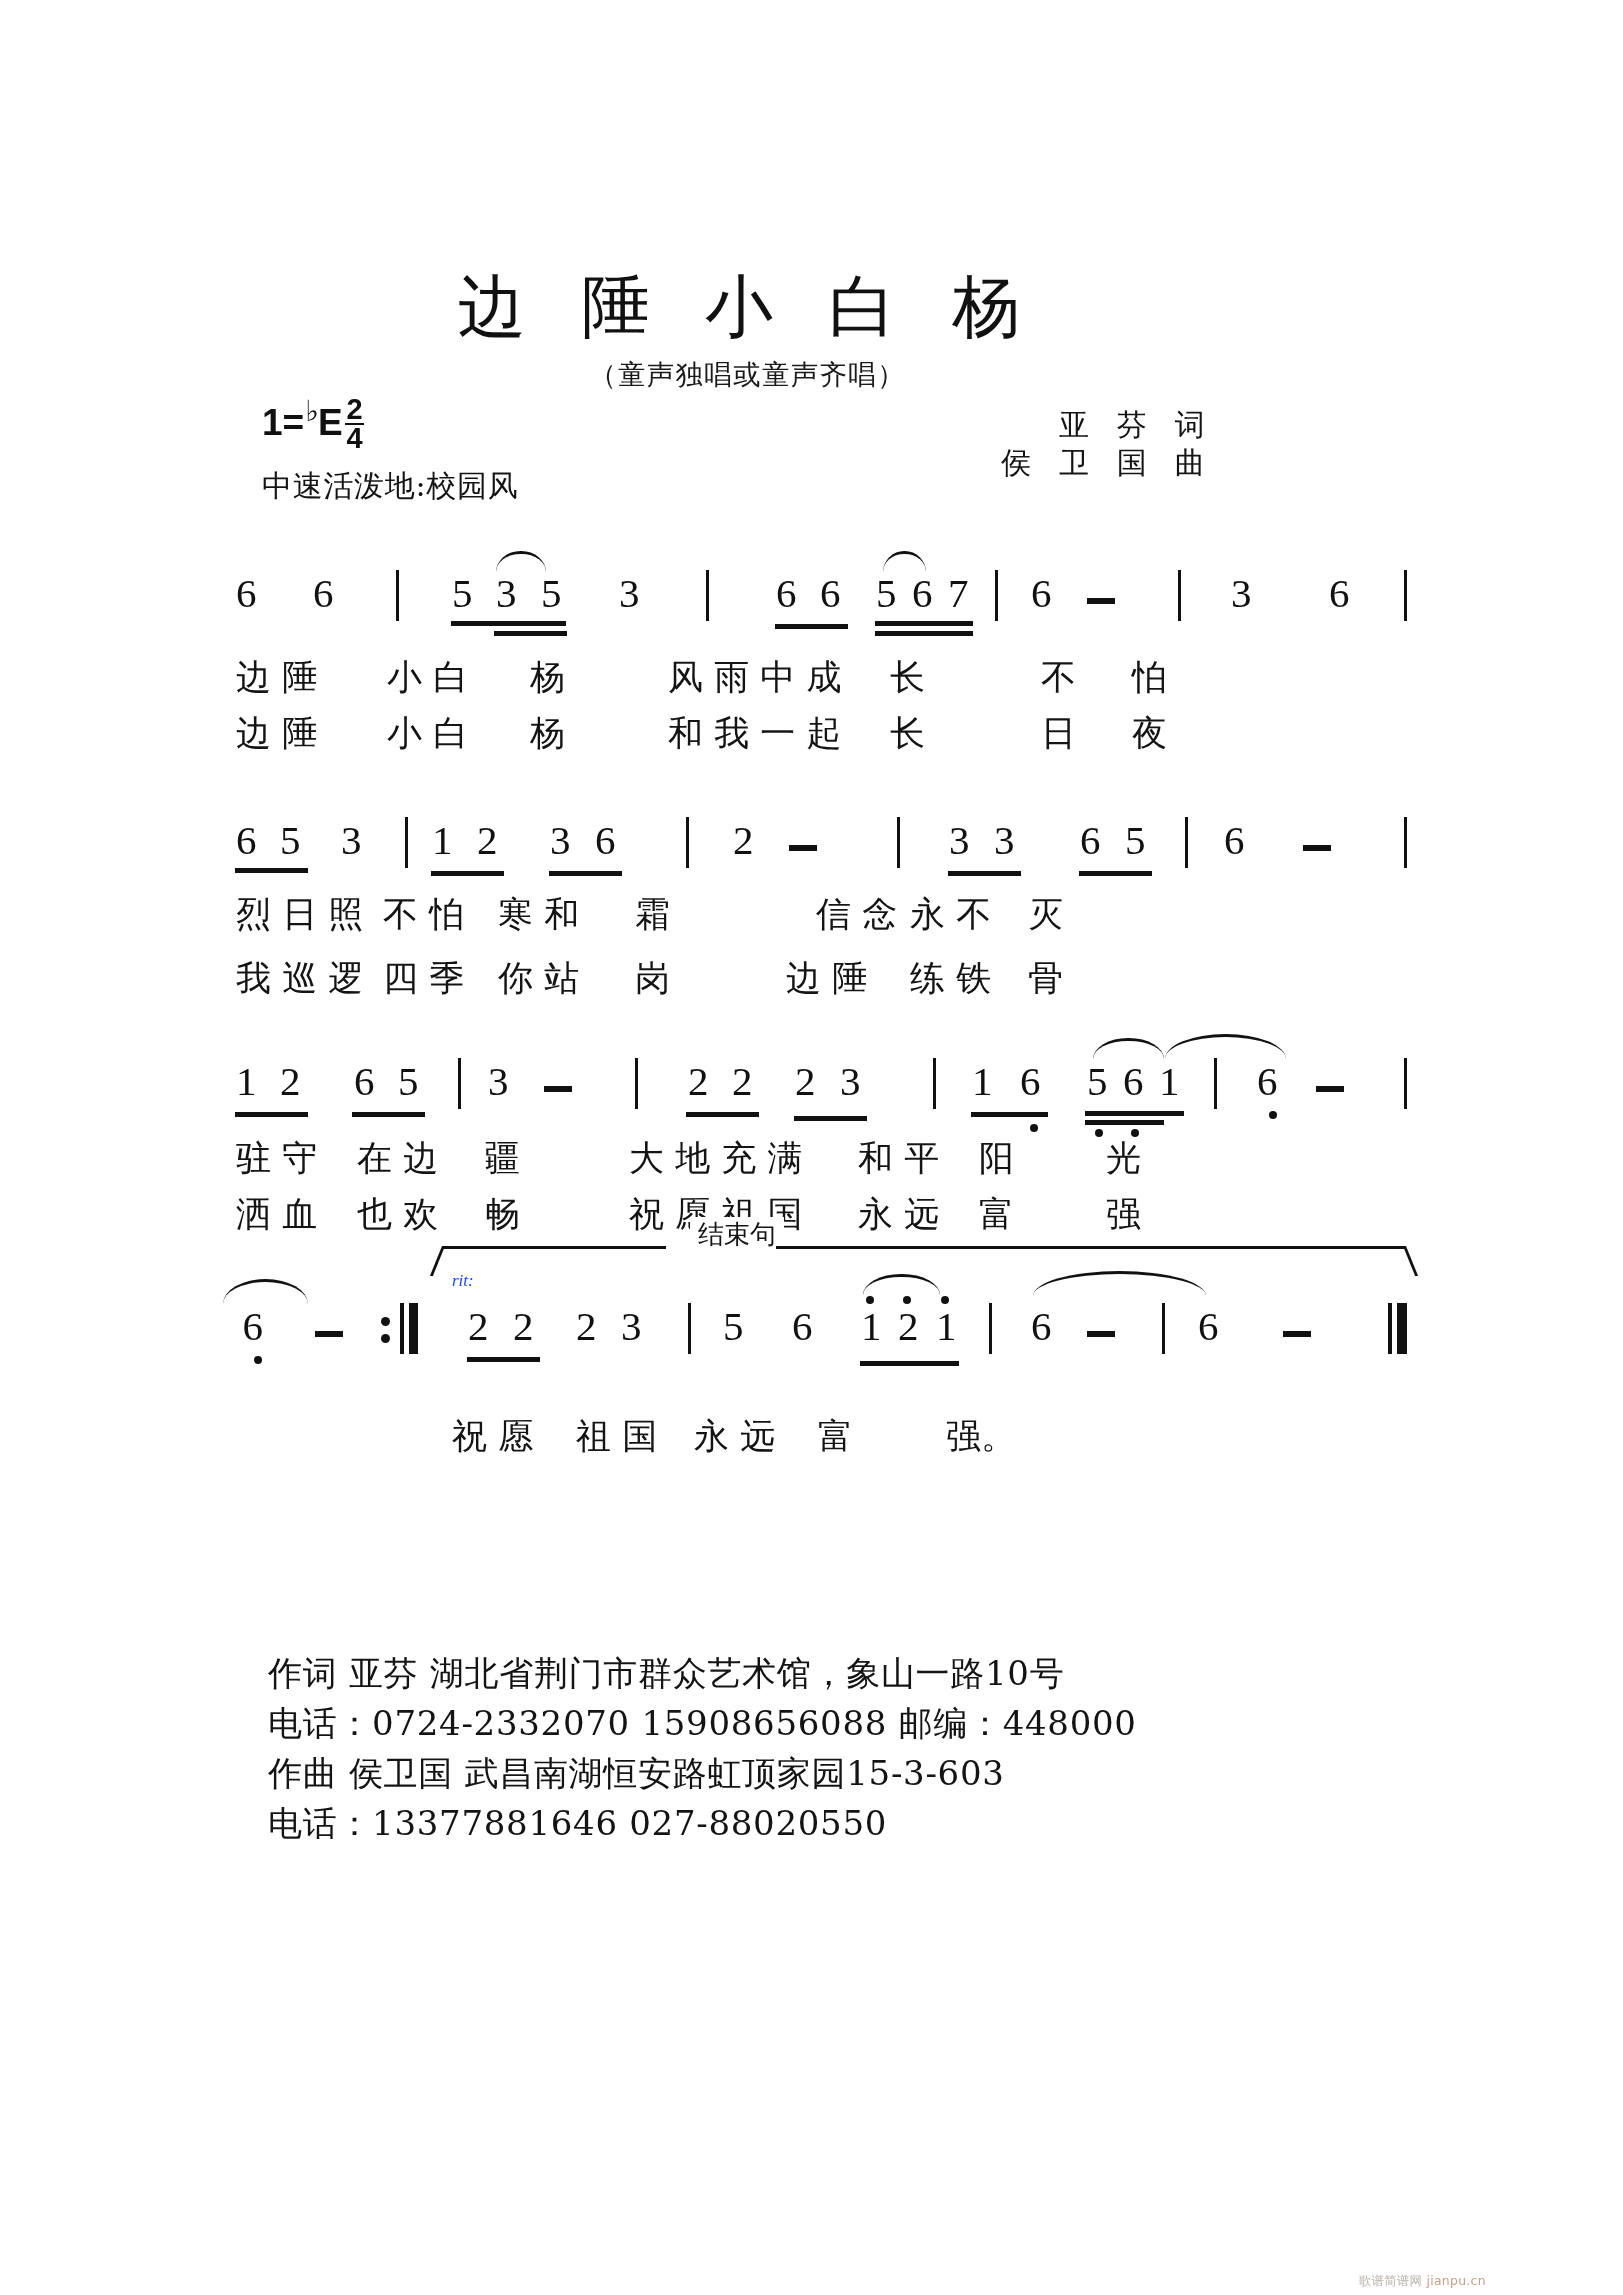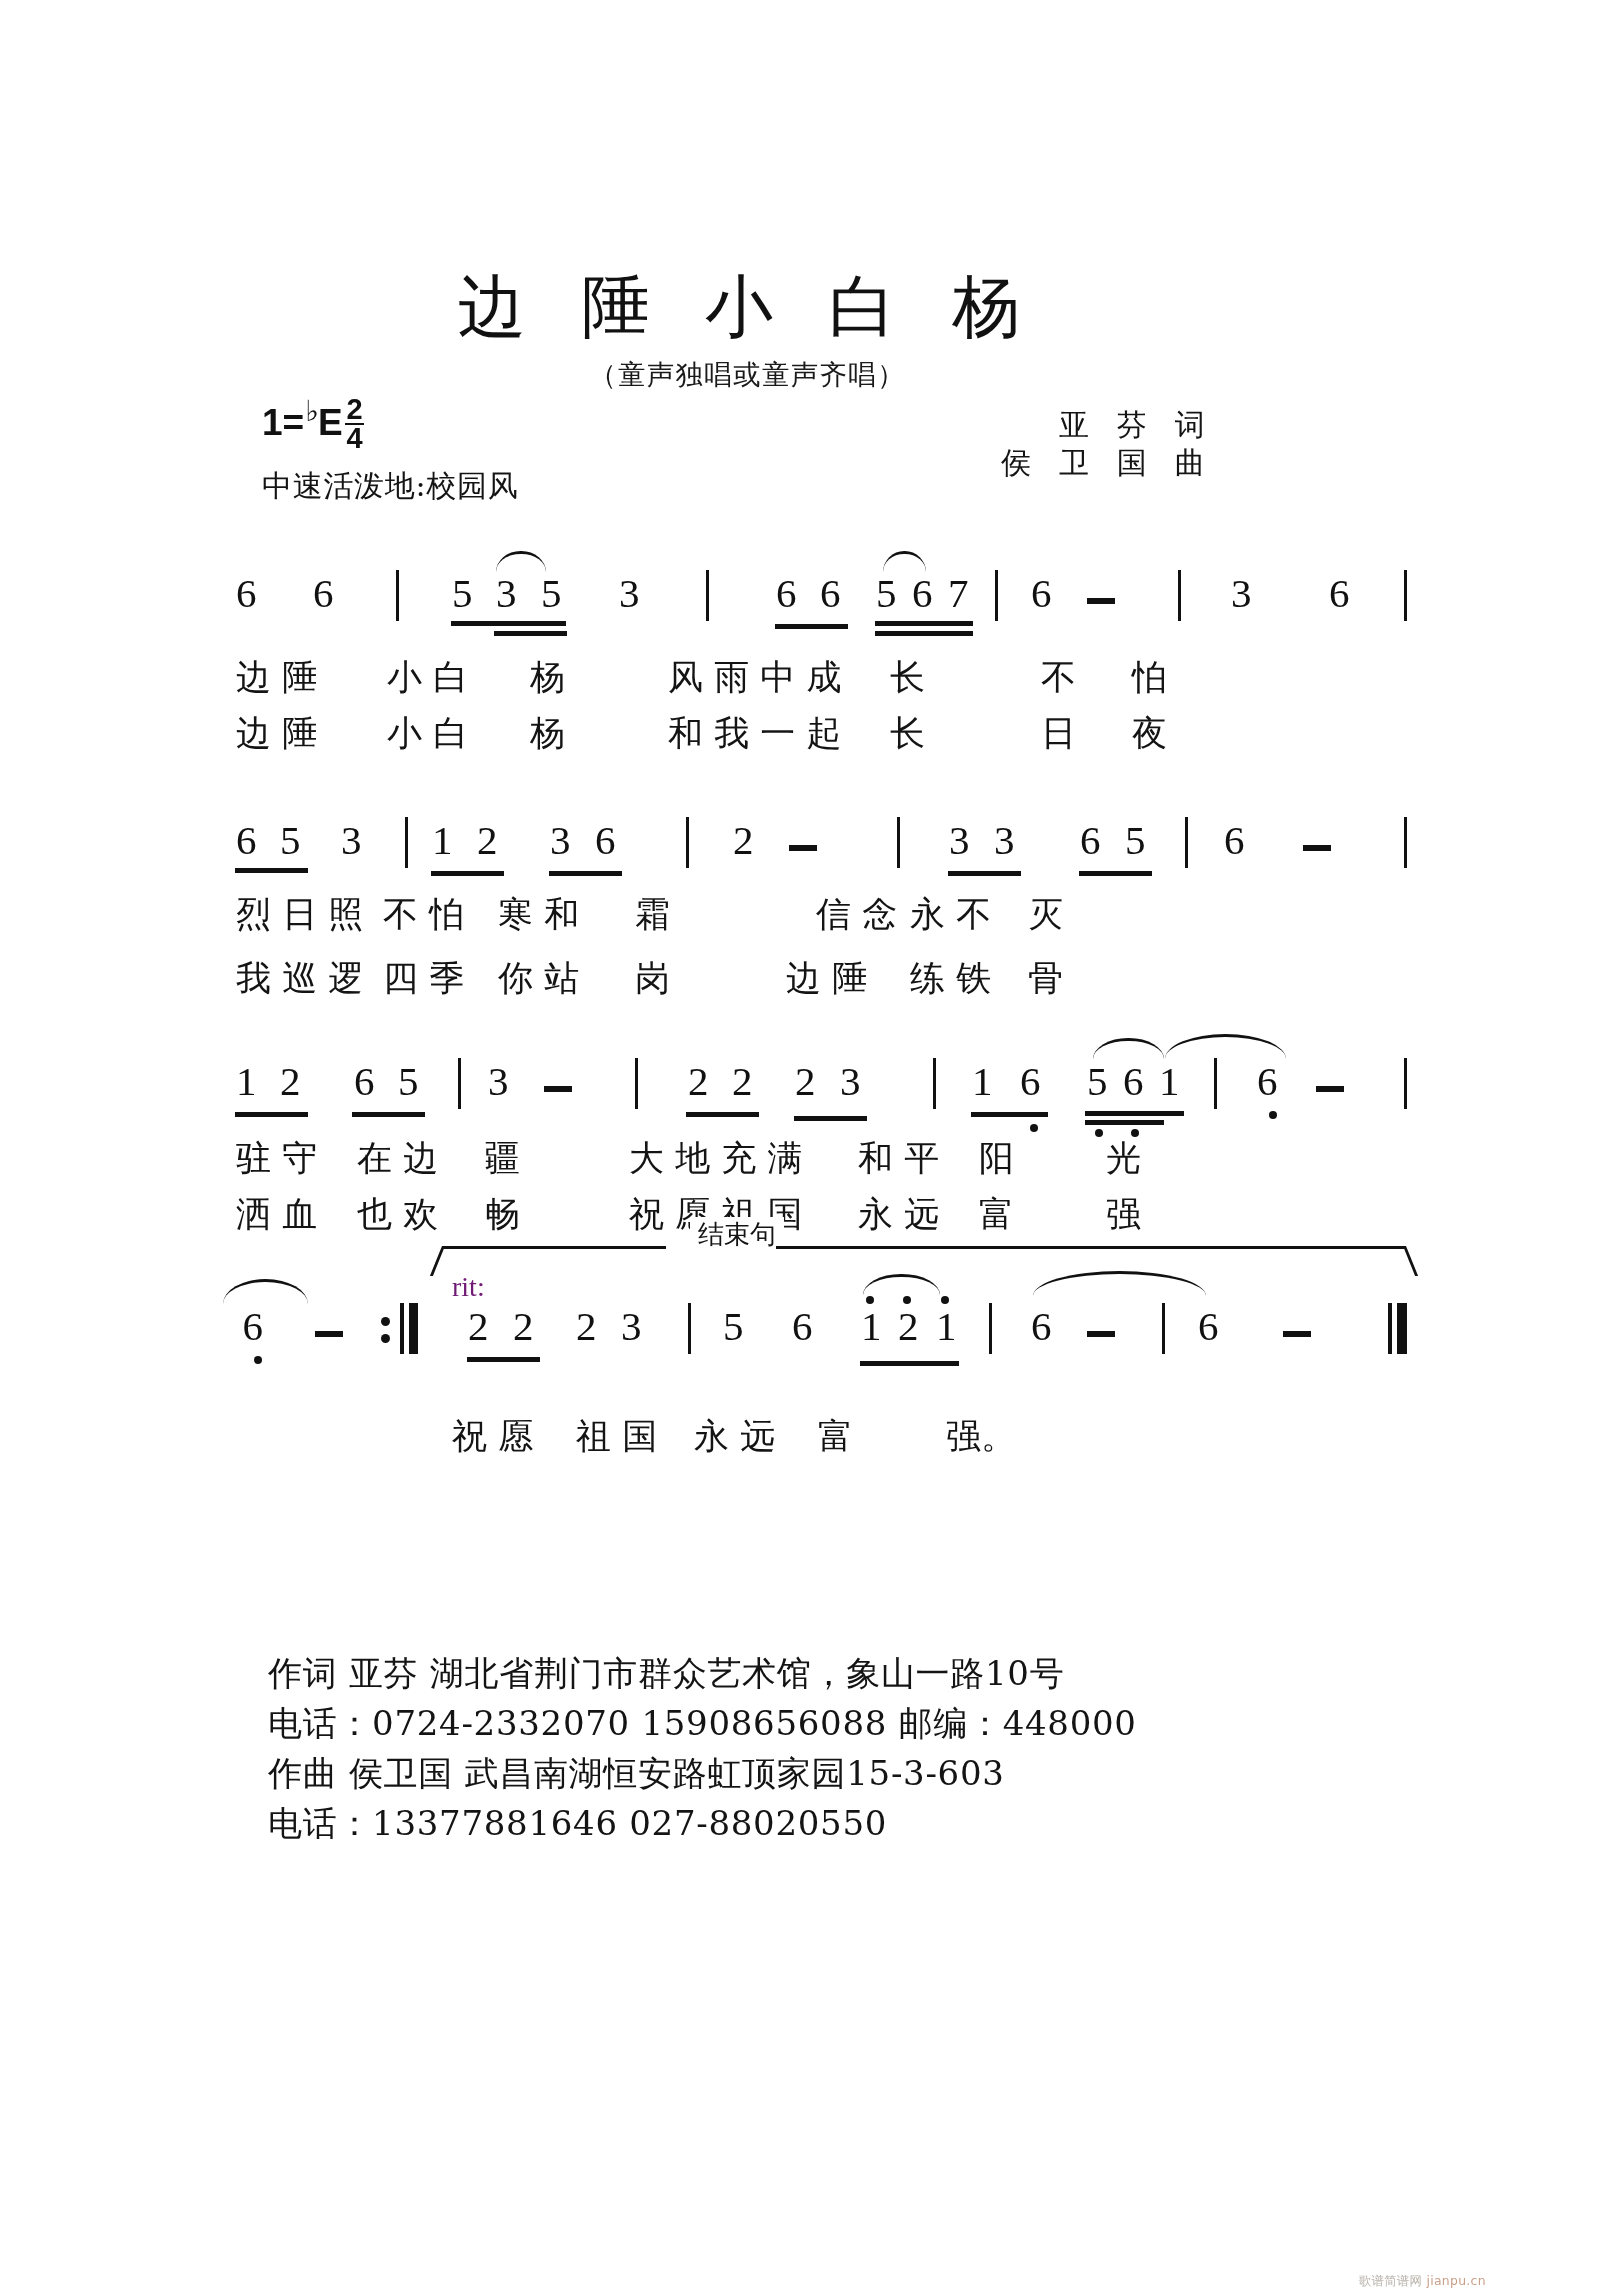--- a/index.html
+++ b/index.html
@@ -225,22 +225,23 @@
     position: absolute;
     top: -29px;
     font-size: 26px;
     color: #141414;
     background: #fff;
     padding: 0 7.9px;
     font-family: "DejaVu Serif", "Liberation Serif", serif;
   }
   .ritmark {
     position: absolute;
-    font-size: 28px;
-    color: #701a75;
+    font-size: 17px;
+    font-style: italic;
+    color: #1d4ed8;
     font-family: "Liberation Serif", "DejaVu Serif", serif;
   }
 
   
   .footer {
     position: absolute;
     left: 268px;
     top: 1649px;
     font-size: 34px;
     line-height: 1.47;

